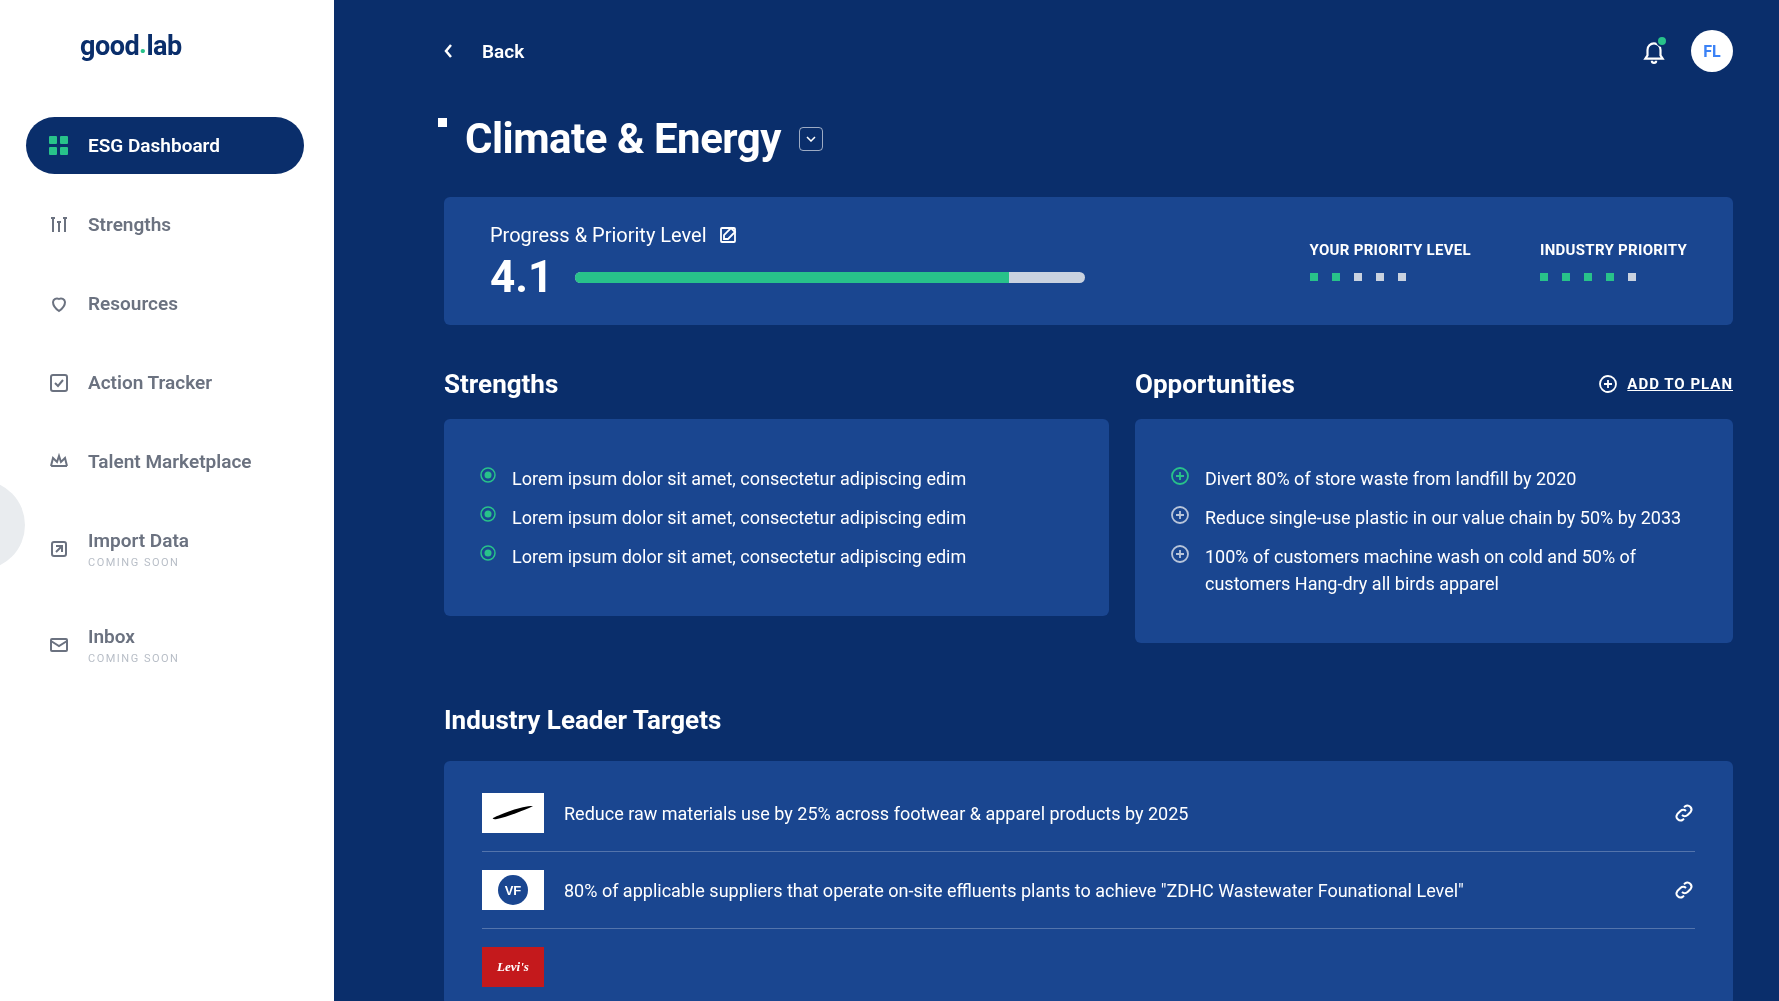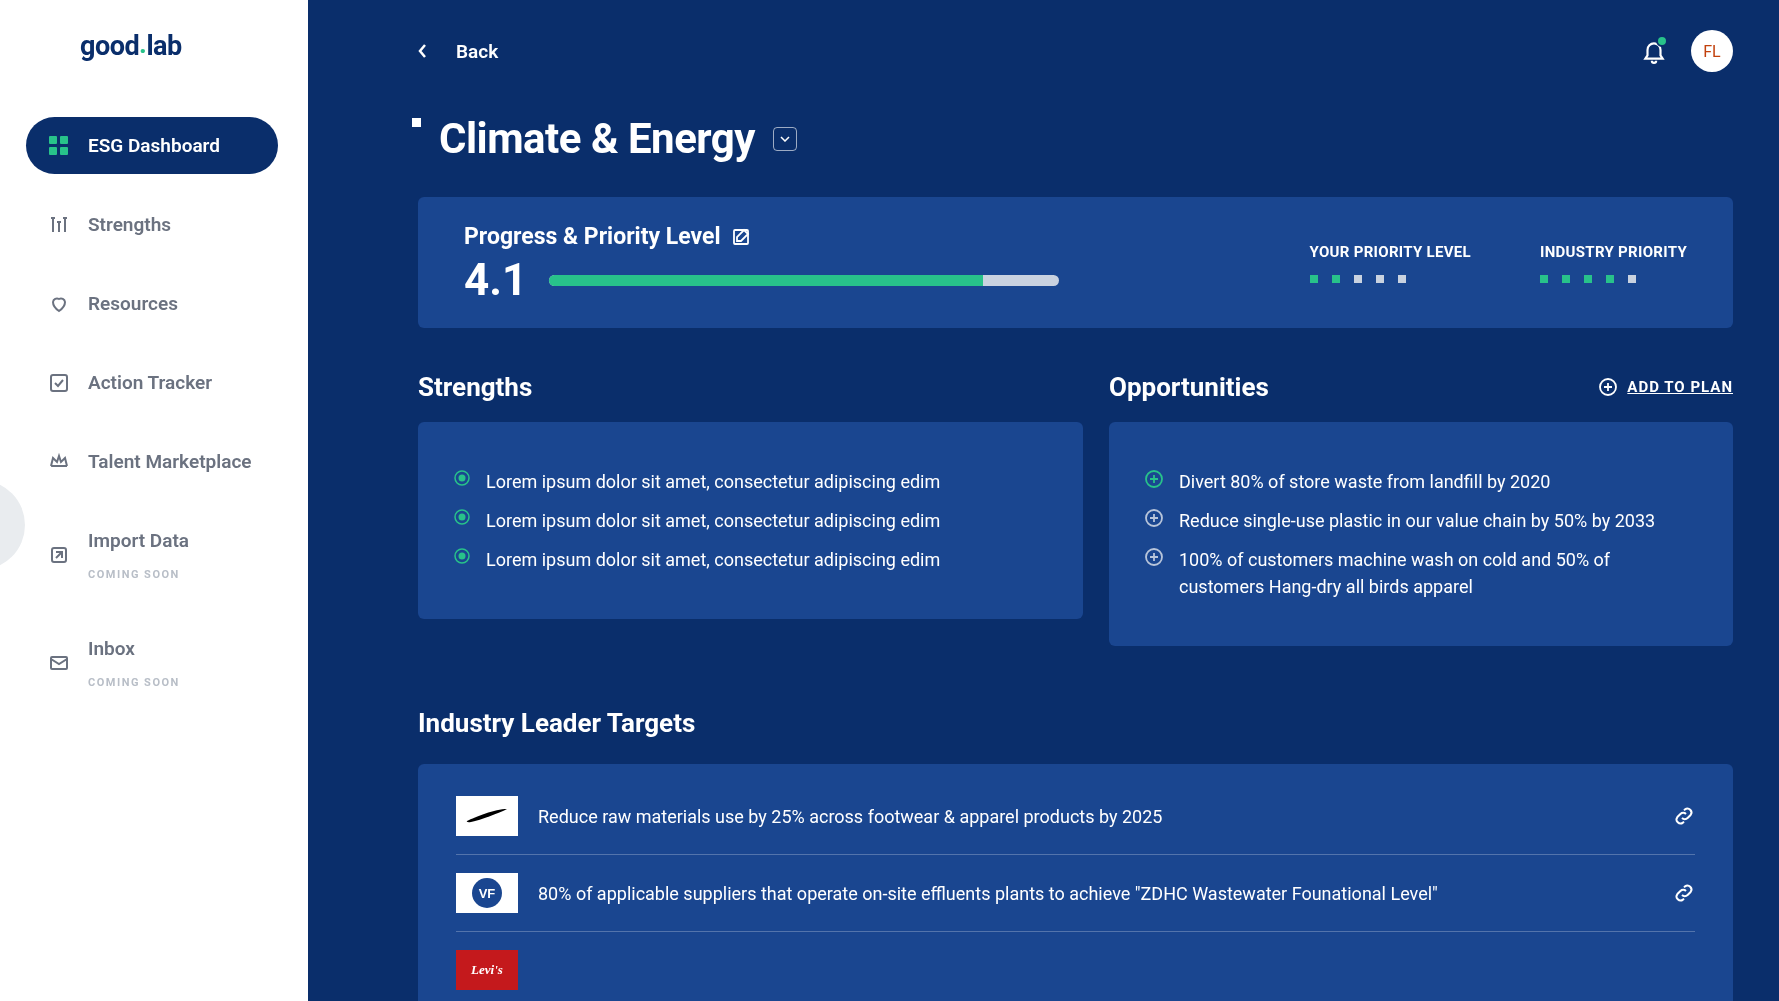--- a/index.html
+++ b/index.html
@@ -6,21 +6,21 @@
 body {
   font-family: 'Segoe UI', -apple-system, BlinkMacSystemFont, Roboto, Arial, sans-serif;
   background: #0a2e6b;
   color: #fff;
   width: 1779px;
   height: 1001px;
   overflow: hidden;
   display: flex;
 }
 .sidebar {
-  width: 308px;
+  width: 334px;
   height: 100%;
   background: #fff;
   color: #333;
   padding: 30px 4px 0 0;
   flex-shrink: 0;
   position: relative;
 }
 .logo {
   margin: 0 0 55px 80px;
   font-size: 27px;
@@ -42,21 +42,21 @@
   font-weight: 600;
   margin-bottom: 22px;
 }
 .nav-item.active {
   background: #0a2e6b;
   color: #fff;
 }
 .nav-item.active .nav-icon { color: #28c28a; }
 .nav-icon { width: 22px; height: 22px; display:inline-flex; align-items:center; justify-content:center;}
 .nav-text-wrap { display:flex; flex-direction:column; }
-.coming-soon { font-size: 11px; letter-spacing: 1.5px; font-weight:700; color:#b8bec7; margin-top:16px;}
+.coming-soon { font-size: 11px; letter-spacing: 1.5px; font-weight:400; color:#b8bec7; margin-top:4px;}
 .side-blob {
   position:absolute; left:-20px; top:480px; width:45px; height:90px;
   background:#e9ecef; border-radius:0 50px 50px 0;
 }
 
 .main {
   flex: 1;
   height: 100%;
   overflow-y: auto;
   padding: 30px 46px 0 110px;
@@ -65,40 +65,40 @@
 .header-row {
   display:flex; justify-content:space-between; align-items:center;
   margin-bottom: 42px;
 }
 .back-link { display:flex; align-items:center; gap:28px; cursor:pointer; font-size:19px; font-weight:600; }
 
 .header-icons { display:flex; align-items:center; gap:24px; }
 .bell { position:relative; cursor:pointer; }
 .bell-dot { position:absolute; top:-3px; right:-1px; width:12px; height:12px; background:#28c28a; border-radius:50%; border:2px solid #0a2e6b;}
 .avatar {
-  width:42px; height:42px; border-radius:50%; background:#fff; color:#c2410c;
-  display:flex; align-items:center; justify-content:center; font-weight:400; font-size:16px;
+  width:42px; height:42px; border-radius:50%; background:#fff; color:#3b82f6;
+  display:flex; align-items:center; justify-content:center; font-weight:700; font-size:16px;
   cursor:pointer;
 }
 
 .title-row { display:flex; align-items:center; gap:18px; margin-bottom:34px; margin-left:-6px;}
 .title-sq { width:9px; height:9px; background:#fff; display:inline-block; transform:translateY(-16px);}
 .page-title { font-size:42px; font-weight:700; letter-spacing:-0.5px; }
 .title-dd {
   width:24px; height:24px; border:1.5px solid rgba(255,255,255,0.6); border-radius:4px;
   display:flex; align-items:center; justify-content:center; cursor:pointer;
 }
 
 .progress-card {
   background:#1a4690; border-radius:6px; padding:26px 46px;
   display:flex; align-items:center; gap:60px; margin-bottom:44px;
 }
 .prog-left { display:flex; flex-direction:column; gap:8px; flex:1;}
 .prog-label-row { display:flex; align-items:center; gap:12px; }
-.prog-label { font-size:23px; font-weight:700; }
+.prog-label { font-size:20px; font-weight:400; }
 .prog-value-row { display:flex; align-items:center; gap:22px; }
 .prog-value { font-size:44px; font-weight:700; line-height:1; }
 .prog-bar { flex:1; max-width:510px; height:11px; background:#c9d2e0; border-radius:6px; overflow:hidden;}
 .prog-fill { height:100%; background:#28c28a; width:85%; }
 
 .priority-block { display:flex; flex-direction:column; gap:14px;margin-left:9px; }
 .priority-label { font-size:15px; font-weight:700; letter-spacing:0.3px; white-space:nowrap;}
 .priority-dots { display:flex; gap:14px; }
 .pd { width:8px; height:8px; }
 .pd.filled { background:#28c28a; }

